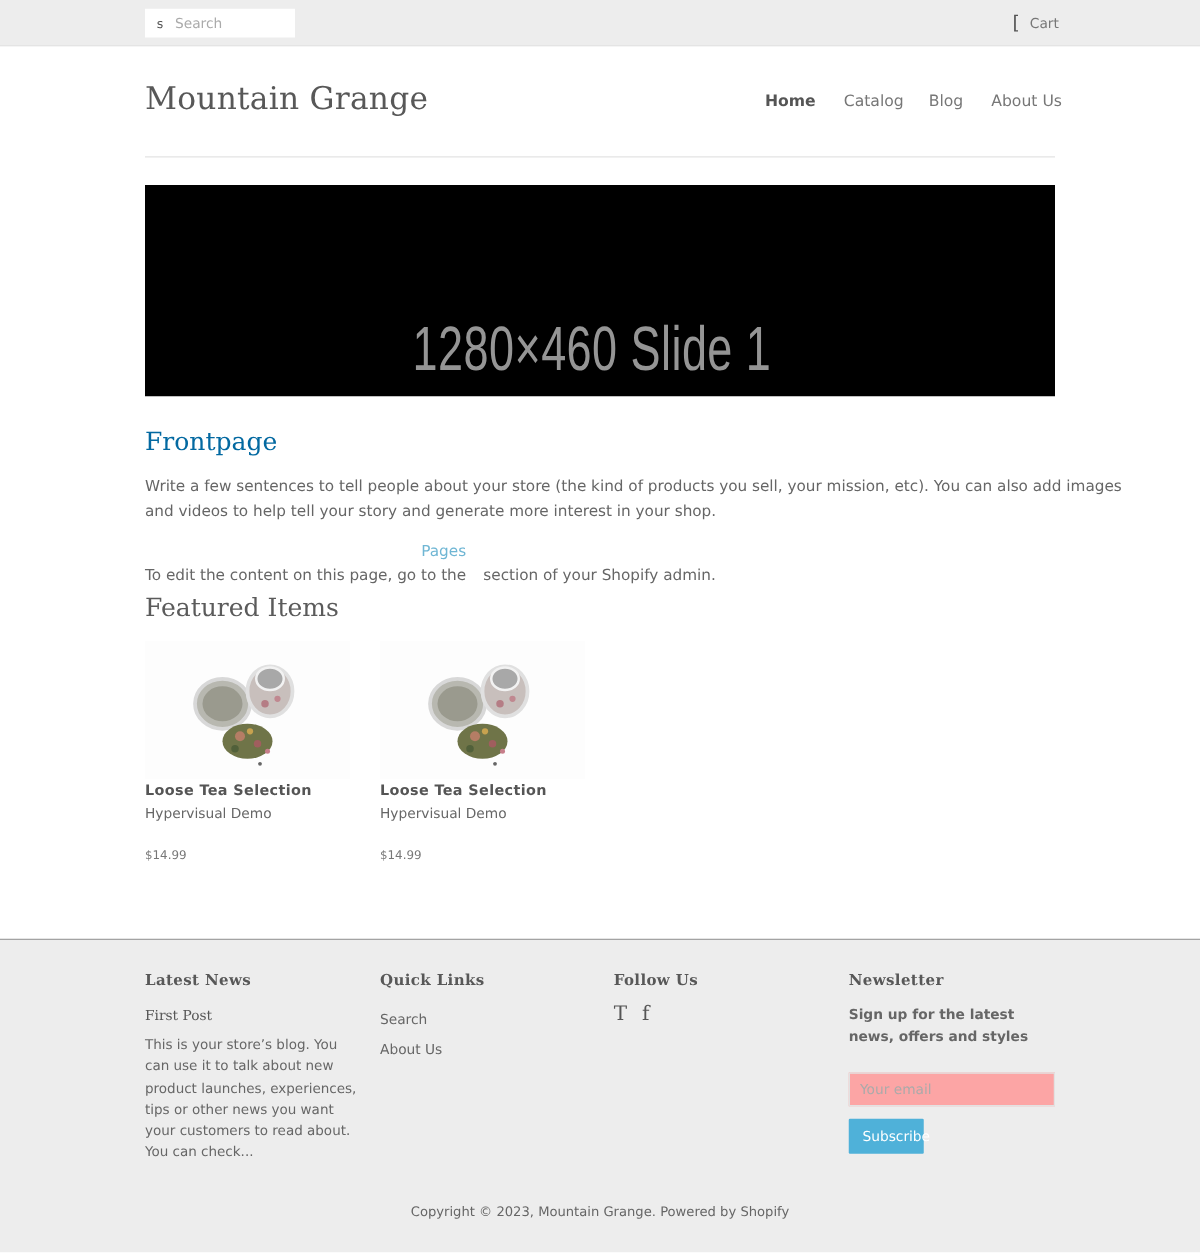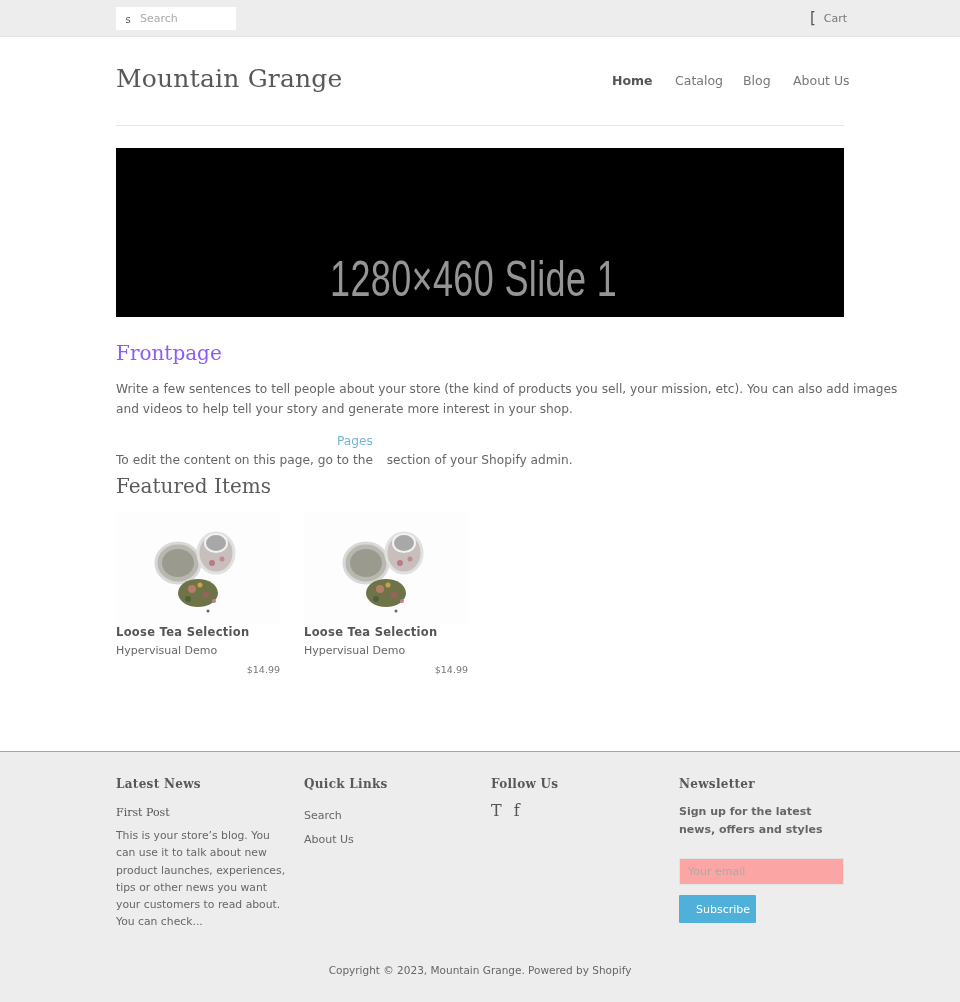--- a/index.html
+++ b/index.html
@@ -17,48 +17,48 @@
 
     .site-title { position: absolute; left: 116px; top: 64px; font-family: "DejaVu Serif", serif; font-size: 25px; color: #585858; letter-spacing: 0.2px; font-weight: normal; }
     .nav { position: absolute; top: 73px; left: 0; width: 960px; }
     .nav a { position: absolute; font-size: 12.5px; color: #777; text-decoration: none; white-space: nowrap; }
     .nav a.active { color: #555; font-weight: bold; }
     .header-rule { position: absolute; left: 116px; top: 125px; width: 728px; height: 1px; background: #e4e4e4; }
 
     .hero { position: absolute; left: 116px; top: 148px; width: 728px; height: 169px; background: #000000; overflow: hidden; }
     .hero-label { position: absolute; left: 214px; top: 102px; font-family: "Liberation Sans", sans-serif; font-size: 50px; color: #959595; transform: scaleX(0.72); transform-origin: left top; white-space: nowrap; letter-spacing: 0.5px; }
 
-    h2.page-heading { position: absolute; left: 116px; top: 341px; font-family: "DejaVu Serif", serif; font-weight: normal; font-size: 20px; color: #8b5cf6; }
+    h2.page-heading { position: absolute; left: 116px; top: 341px; font-family: "DejaVu Serif", serif; font-weight: normal; font-size: 20px; color: #0369a1; }
     .intro { position: absolute; left: 116px; top: 379px; width: 790px; font-size: 12.2px; line-height: 20px; color: #666; }
     .edit-note { position: absolute; left: 116px; top: 431px; font-size: 12.2px; line-height: 20px; color: #666; white-space: nowrap; margin-top: 19px; }
     .pages-link { position: absolute; left: 337px; top: 431px; font-size: 12.2px; line-height: 20px; color: #6fb6d4; text-decoration: none; }
 
     h2.featured-heading { position: absolute; left: 116px; top: 474px; font-family: "DejaVu Serif", serif; font-weight: normal; font-size: 20px; color: #5b5b5b; }
 
     .product { position: absolute; top: 513px; width: 164px; text-decoration: none; }
     .product-image { width: 164px; height: 110px; background: #fdfdfd; position: relative; }
     .product-image svg { position: absolute; left: 0; top: 0; }
     .product-title { display: block; margin-top: 2px; font-size: 11.5px; font-weight: bold; color: #555; letter-spacing: 0.3px; }
     .product-vendor { display: block; margin-top: 5px; font-size: 11px; color: #666; }
-    .product-price { display: block; margin-top: 7px; font-size: 9.5px; color: #777; text-align: right; }
+    .product-price { display: block; margin-top: 22px; font-size: 9.5px; color: #777; }
 
     .footer { position: absolute; left: 0; top: 751px; width: 960px; height: 251px; background: #ededed; border-top: 1px solid #a3a3a3; }
     .footer-col { position: absolute; top: 25px; }
     .footer-heading { font-family: "DejaVu Serif", serif; font-weight: bold; font-size: 12px; color: #585858; letter-spacing: 0.3px; }
     .post-title { display: block; margin-top: 15px; font-family: "DejaVu Serif", serif; font-size: 11px; color: #555; text-decoration: none; }
     .post-excerpt { margin-top: 8px; width: 170px; font-size: 10.8px; line-height: 17.3px; color: #666; }
     .quick-links { margin-top: 13px; list-style: none; }
     .quick-links li { margin-bottom: 5px; }
     .quick-links a { font-size: 11px; color: #666; text-decoration: none; line-height: 14px; }
     .social { margin-top: 10px; display: flex; gap: 12px; }
     .social span { font-family: "DejaVu Serif", serif; font-size: 16px; color: #555; }
     .newsletter-text { margin-top: 12px; width: 165px; font-size: 11px; line-height: 17.5px; color: #666; font-weight: bold; }
     .email-input { display: block; margin-top: 20px; width: 165px; height: 27px; border: 1px solid #e2e2e2; background: #fca5a5; font-family: "DejaVu Sans", sans-serif; font-size: 11px; padding-left: 8px; color: #666; outline: none; }
     .email-input::placeholder { color: #aaa; }
-    .subscribe-btn { display: block; margin-top: 10px; width: 77px; height: 28px; border: none; background: #4fb1d9; color: #fff; font-family: "DejaVu Sans", sans-serif; font-size: 11px; cursor: pointer; border-radius: 1px; padding-left: 11px; }
+    .subscribe-btn { display: block; margin-top: 10px; width: 60px; height: 28px; border: none; background: #4fb1d9; color: #fff; font-family: "DejaVu Sans", sans-serif; font-size: 11px; cursor: pointer; border-radius: 1px; padding-left: 11px; }
     .copyright { position: absolute; top: 212px; left: 0; width: 960px; text-align: center; font-size: 10.5px; color: #666; }
     .copyright a { color: #666; text-decoration: none; }
   </style>
 </head>
 <body>
 
 <div class="topbar">
   <div class="search-box">
     <span class="search-icon">s</span>
     <input class="search-input" type="text" placeholder="Search" style="">

